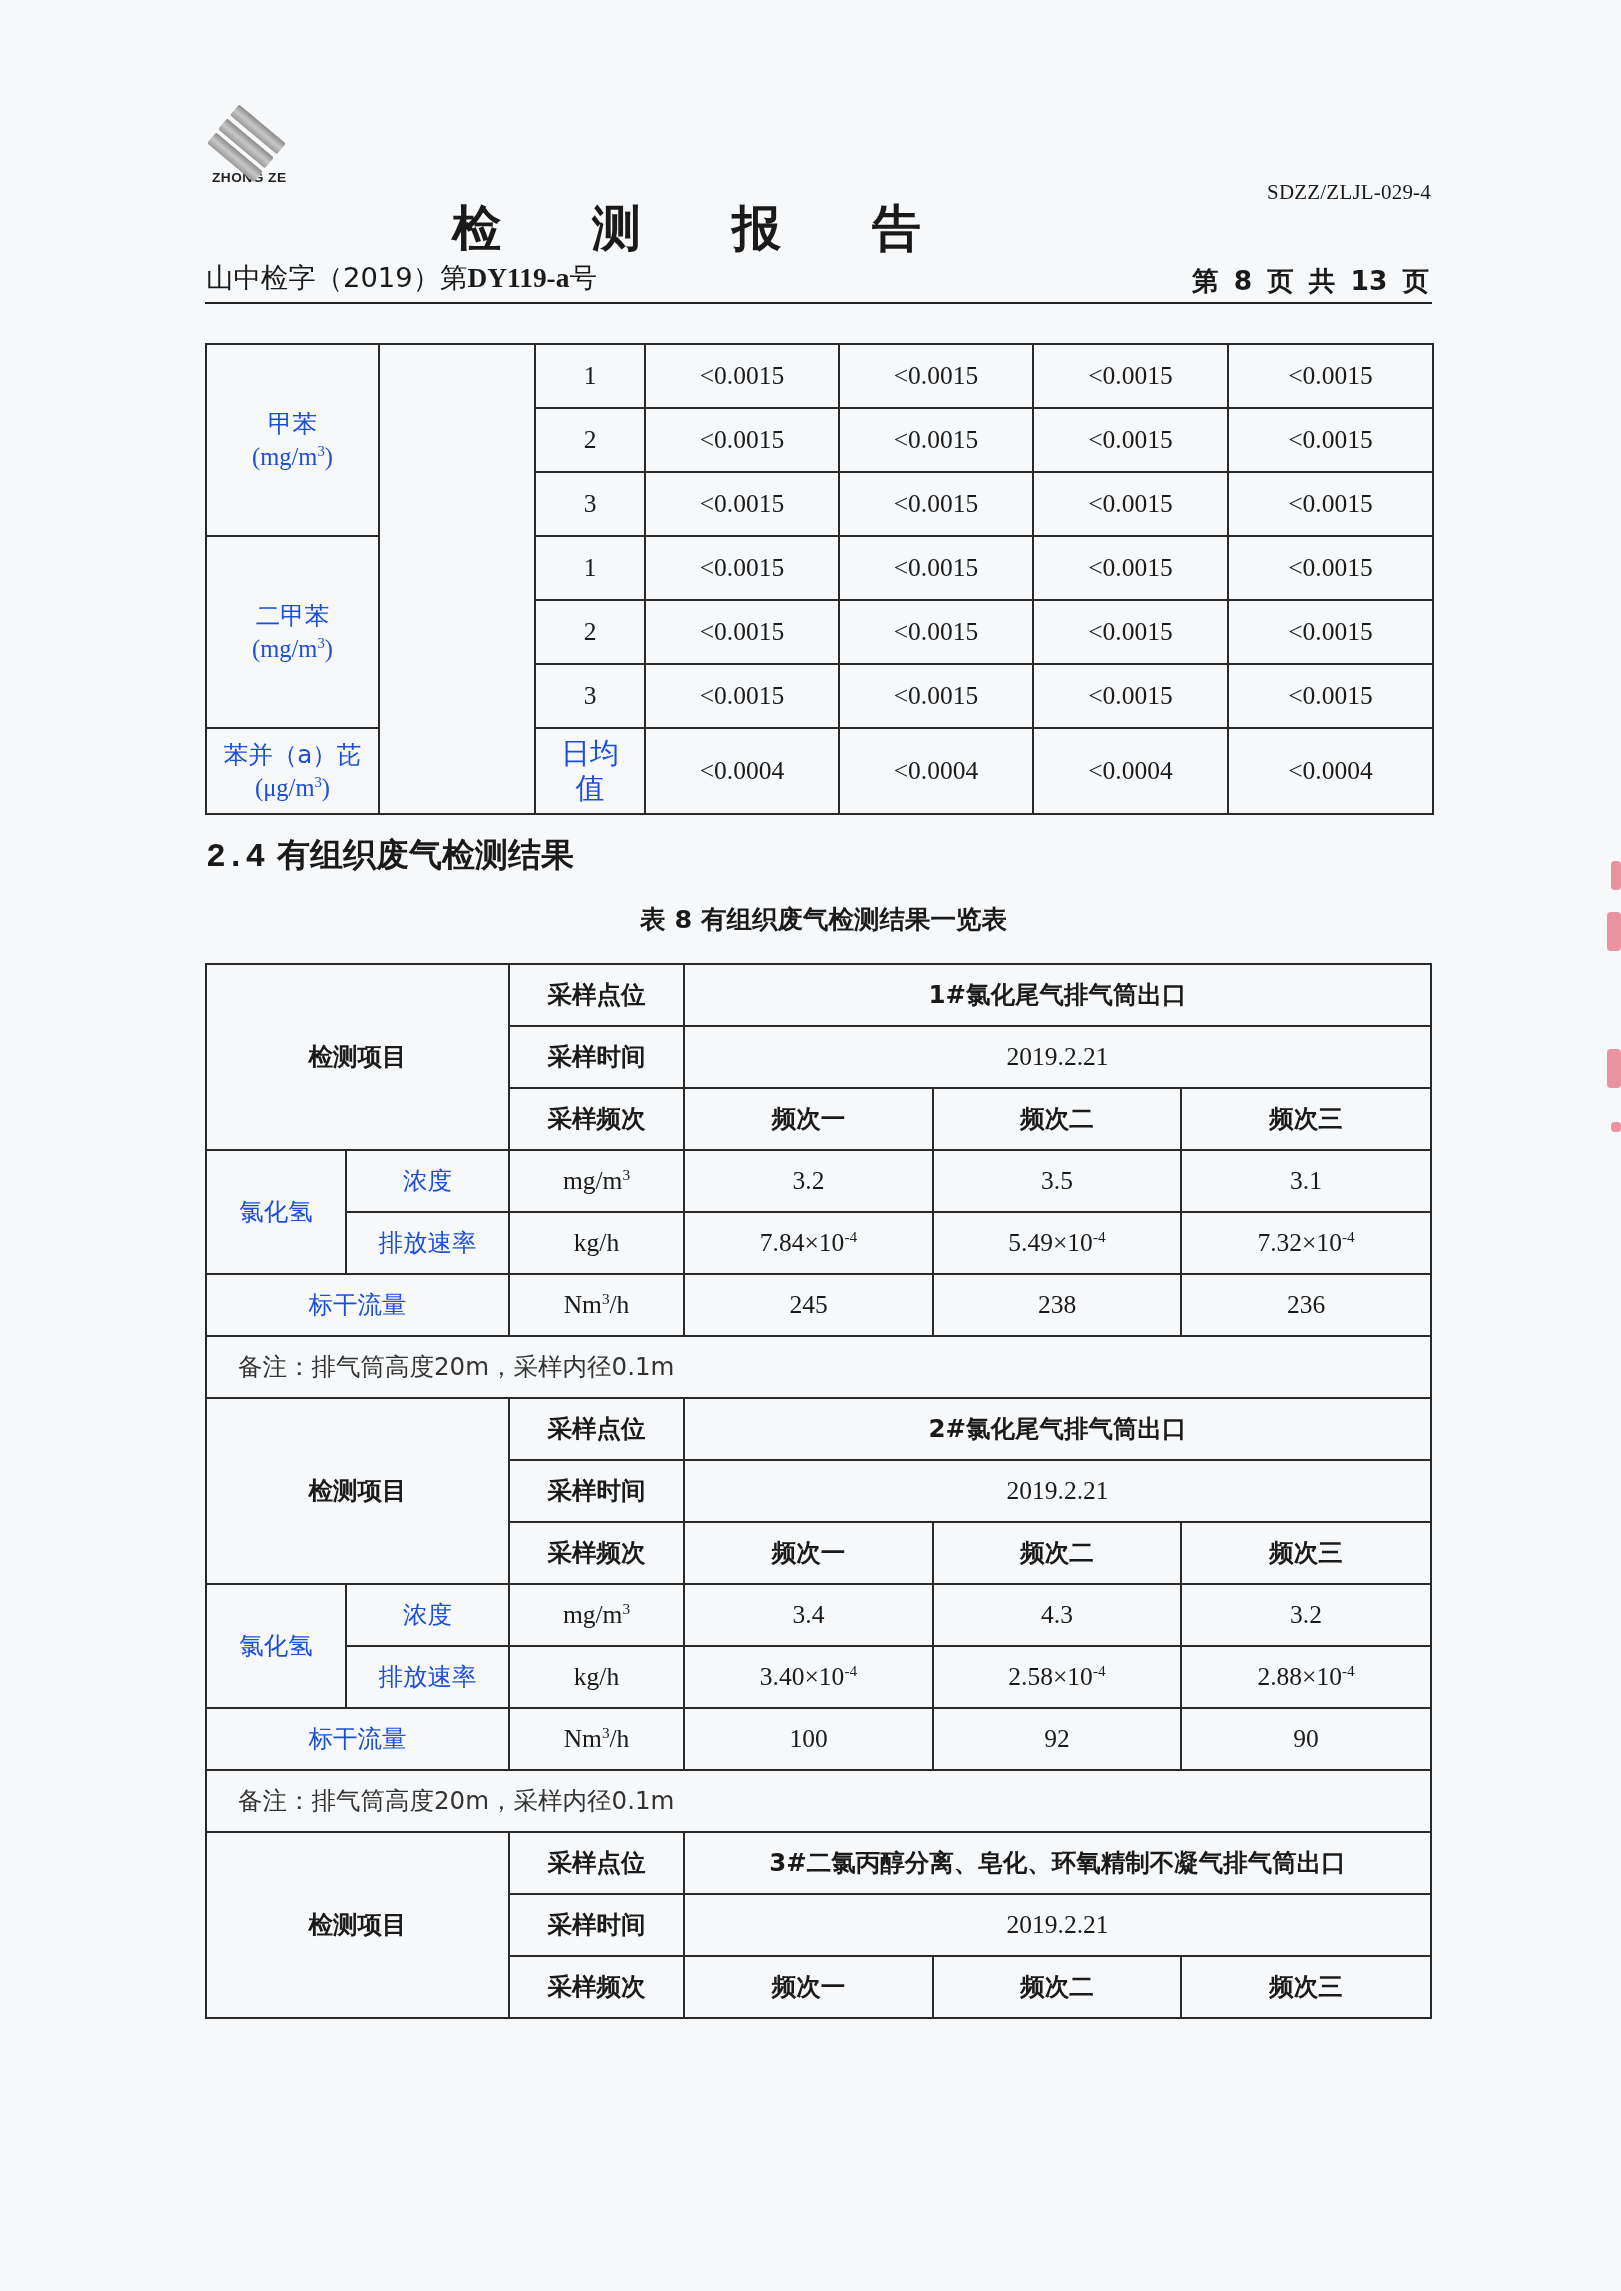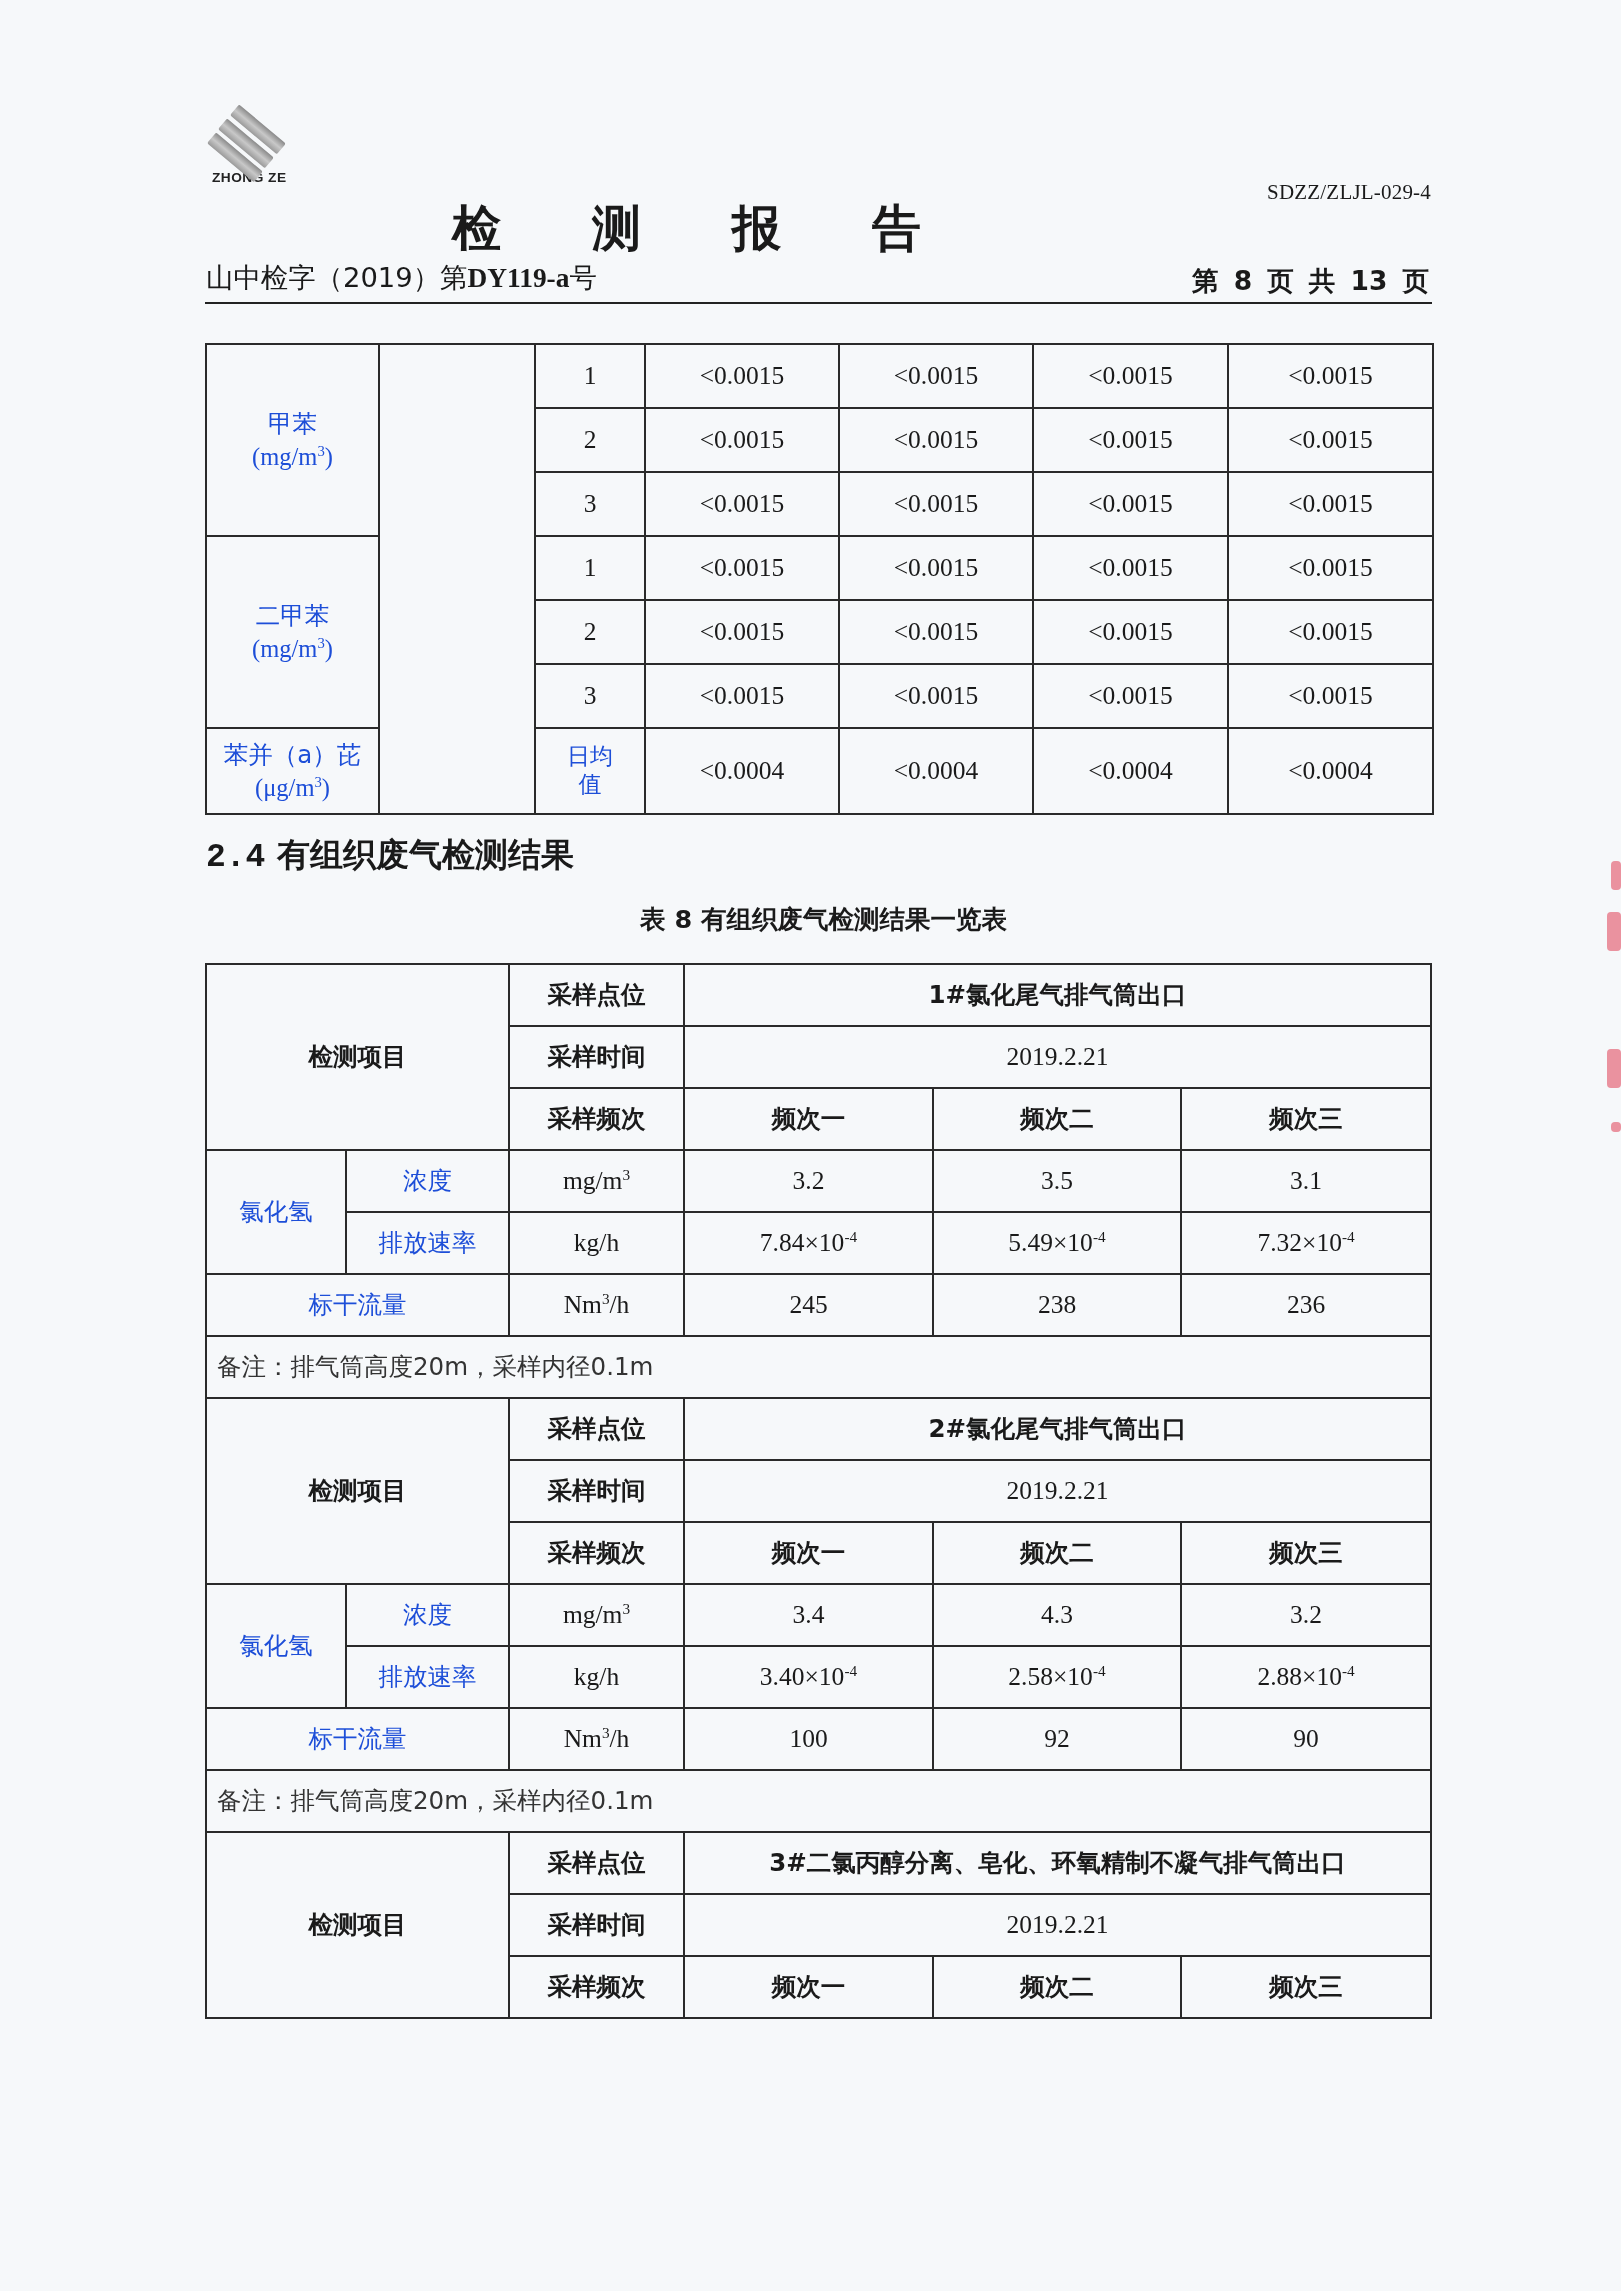--- a/index.html
+++ b/index.html
@@ -38,21 +38,21 @@
   .header-rule { left: 205px; top: 302px; width: 1227px; height: 0; border-top: 2px solid #222; }
 
   
   table { border-collapse: collapse; table-layout: fixed; position: absolute; }
   td {
     border: 2px solid #2a2a2a; text-align: center; vertical-align: middle;
     padding: 0; font-size: 25.5px; line-height: 1.35;
   }
   td.cn { font-family: "DejaVu Sans", sans-serif; font-size: 24.5px; color: #1d4ed8; }
   td.bold { font-family: "DejaVu Sans", sans-serif; font-weight: bold; font-size: 24.5px; }
-  td.note { text-align: left; padding-left: 10px; font-family: "DejaVu Sans", sans-serif; font-size: 24.5px; color: #333; }
+  td.note { text-align: left; padding-left: 31px; font-family: "DejaVu Sans", sans-serif; font-size: 24.5px; color: #333; }
   sup { font-size: 60%; vertical-align: super; line-height: 0; }
 
   .t1 { left: 205px; top: 343px; width: 1227px; }
   .t1 td { height: 62px; }
 
   .section-heading {
     left: 206px; top: 833px; font-family: "DejaVu Sans", sans-serif; font-weight: bold; font-size: 33px;
   }
   .section-heading b { font-family: Liberation Mono, monospace; }
   .table-caption {
@@ -146,21 +146,21 @@
     <td>&lt;0.0015</td>
     <td>&lt;0.0015</td>
     <td>&lt;0.0015</td>
     <td>&lt;0.0015</td>
   </tr>
   <tr style="height:84px;">
     <td class="cn" style="height:84px;">
       <div>苯并（a）芘</div>
       <div style="font-family:'Liberation Serif',serif;"><span>(μg/m</span><sup>3</sup><span>)</span></div>
     </td>
-    <td class="cn" style="font-size:23px; line-height:1.2; padding:0 19.6px;margin-left:38px;">日均值</td>
+    <td class="cn" style="font-size:29px; line-height:1.2; padding:0 19.6px;margin-left:38px;">日均值</td>
     <td>&lt;0.0004</td>
     <td>&lt;0.0004</td>
     <td>&lt;0.0004</td>
     <td>&lt;0.0004</td>
   </tr>
 </tbody>
   </table>
 
 <div class="abs section-heading">
   <b>2.4</b>

